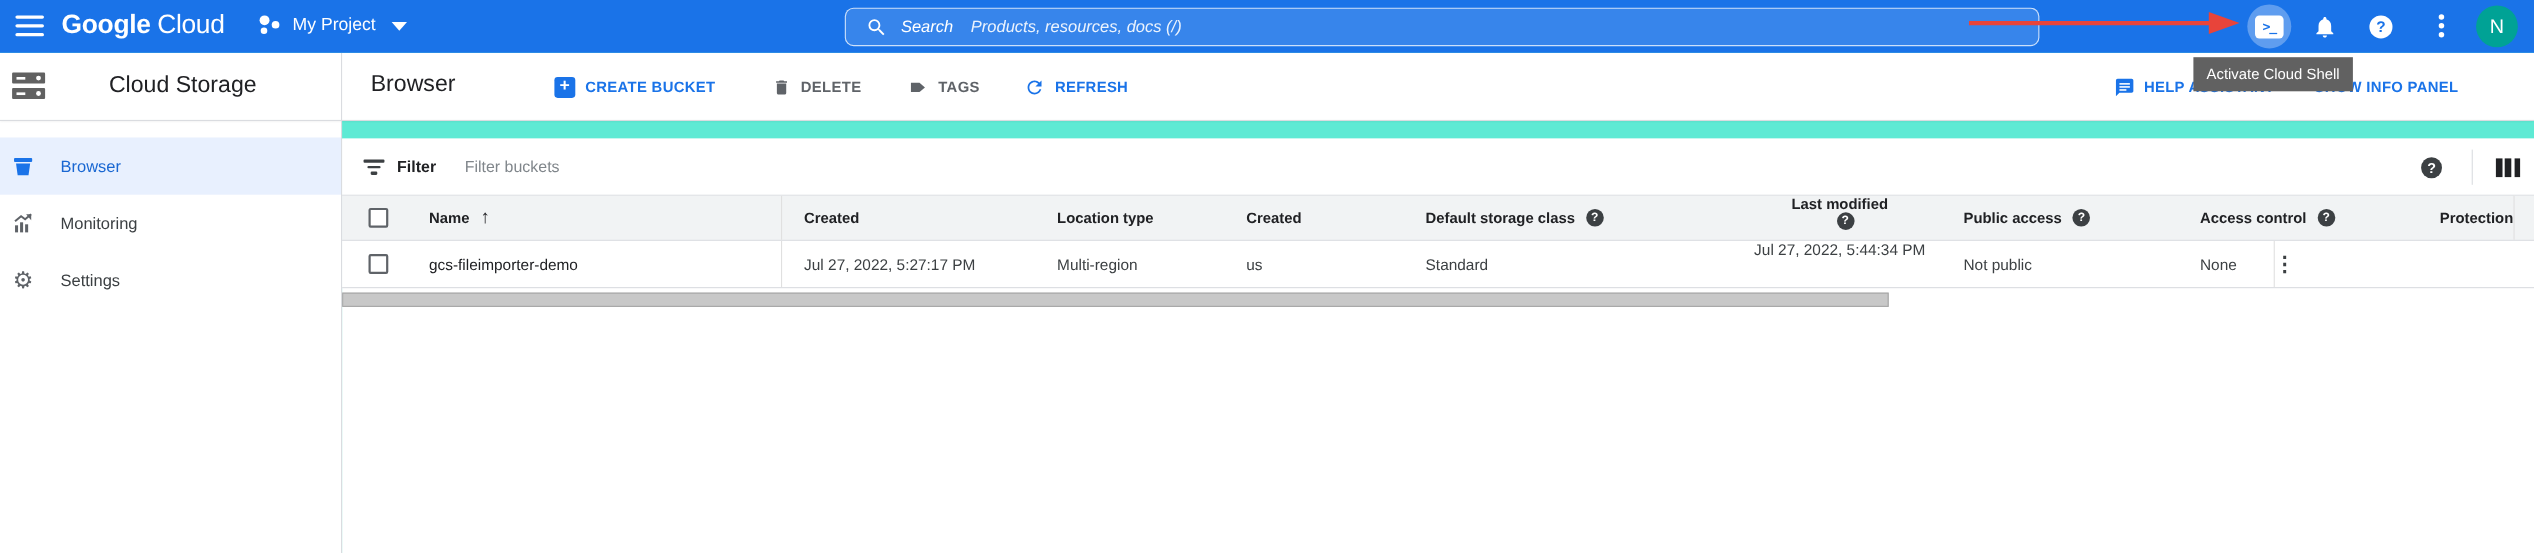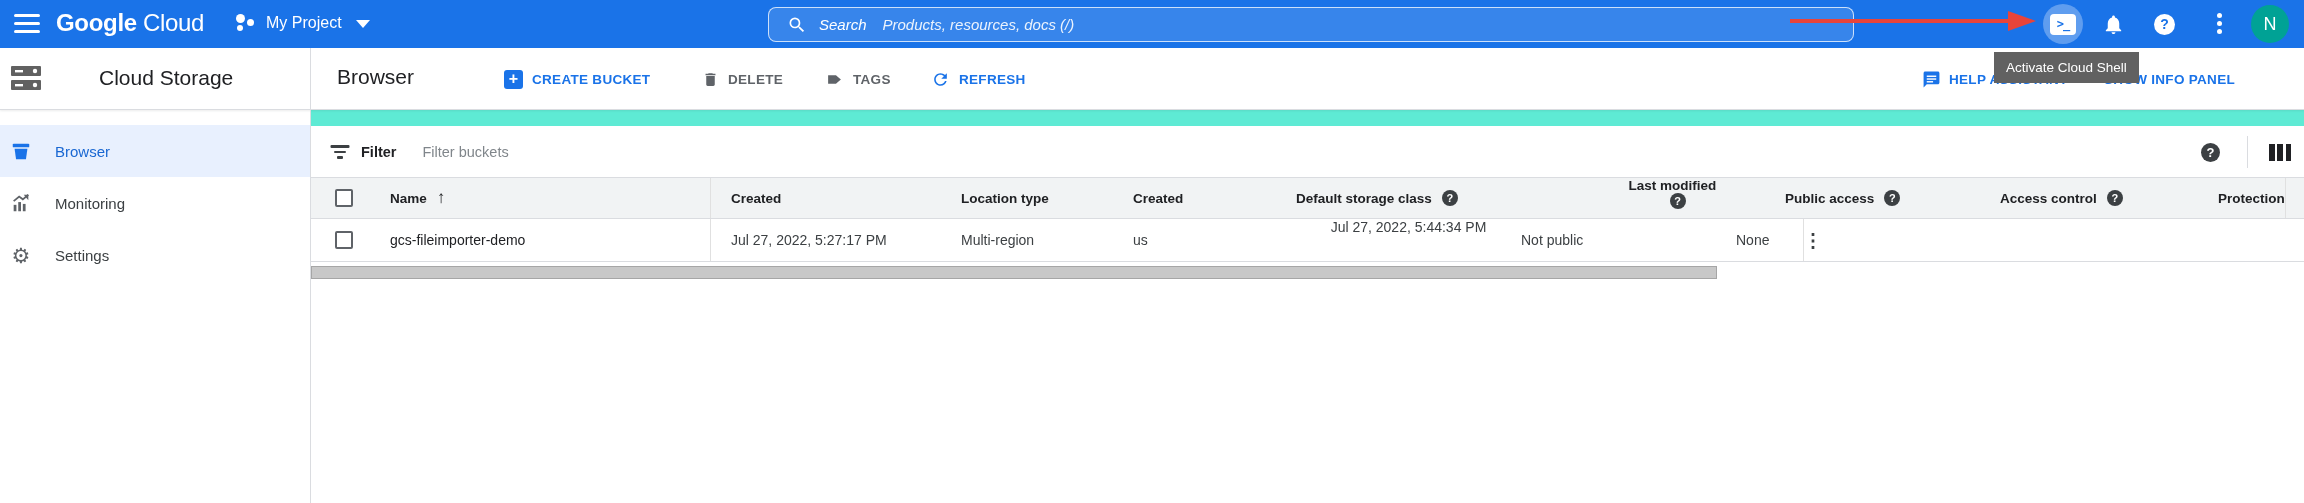--- a/index.html
+++ b/index.html
@@ -293,20 +293,21 @@
     <div class="trow">
       <div class="cell c0">
           <span class="checkbox"></span>
         </div>
       <div class="cell c1 row-name">
           <span>gcs-fileimporter-demo</span>
         </div>
       <div class="cell c2">Jul 27, 2022, 5:27:17 PM</div>
       <div class="cell c3">Multi-region</div>
       <div class="cell c4">us</div>
+      <div class="cell c5">Standard</div>
       <div class="cell c6">Jul 27, 2022, 5:44:34 PM</div>
       <div class="cell c7">Not public</div>
       <div class="cell c9">None</div>
       <div class="cell c10">
         <span class="row-kebab">⋮</span>
       </div>
     </div>
 
     <div class="hscrollbar"></div>
   </div>

